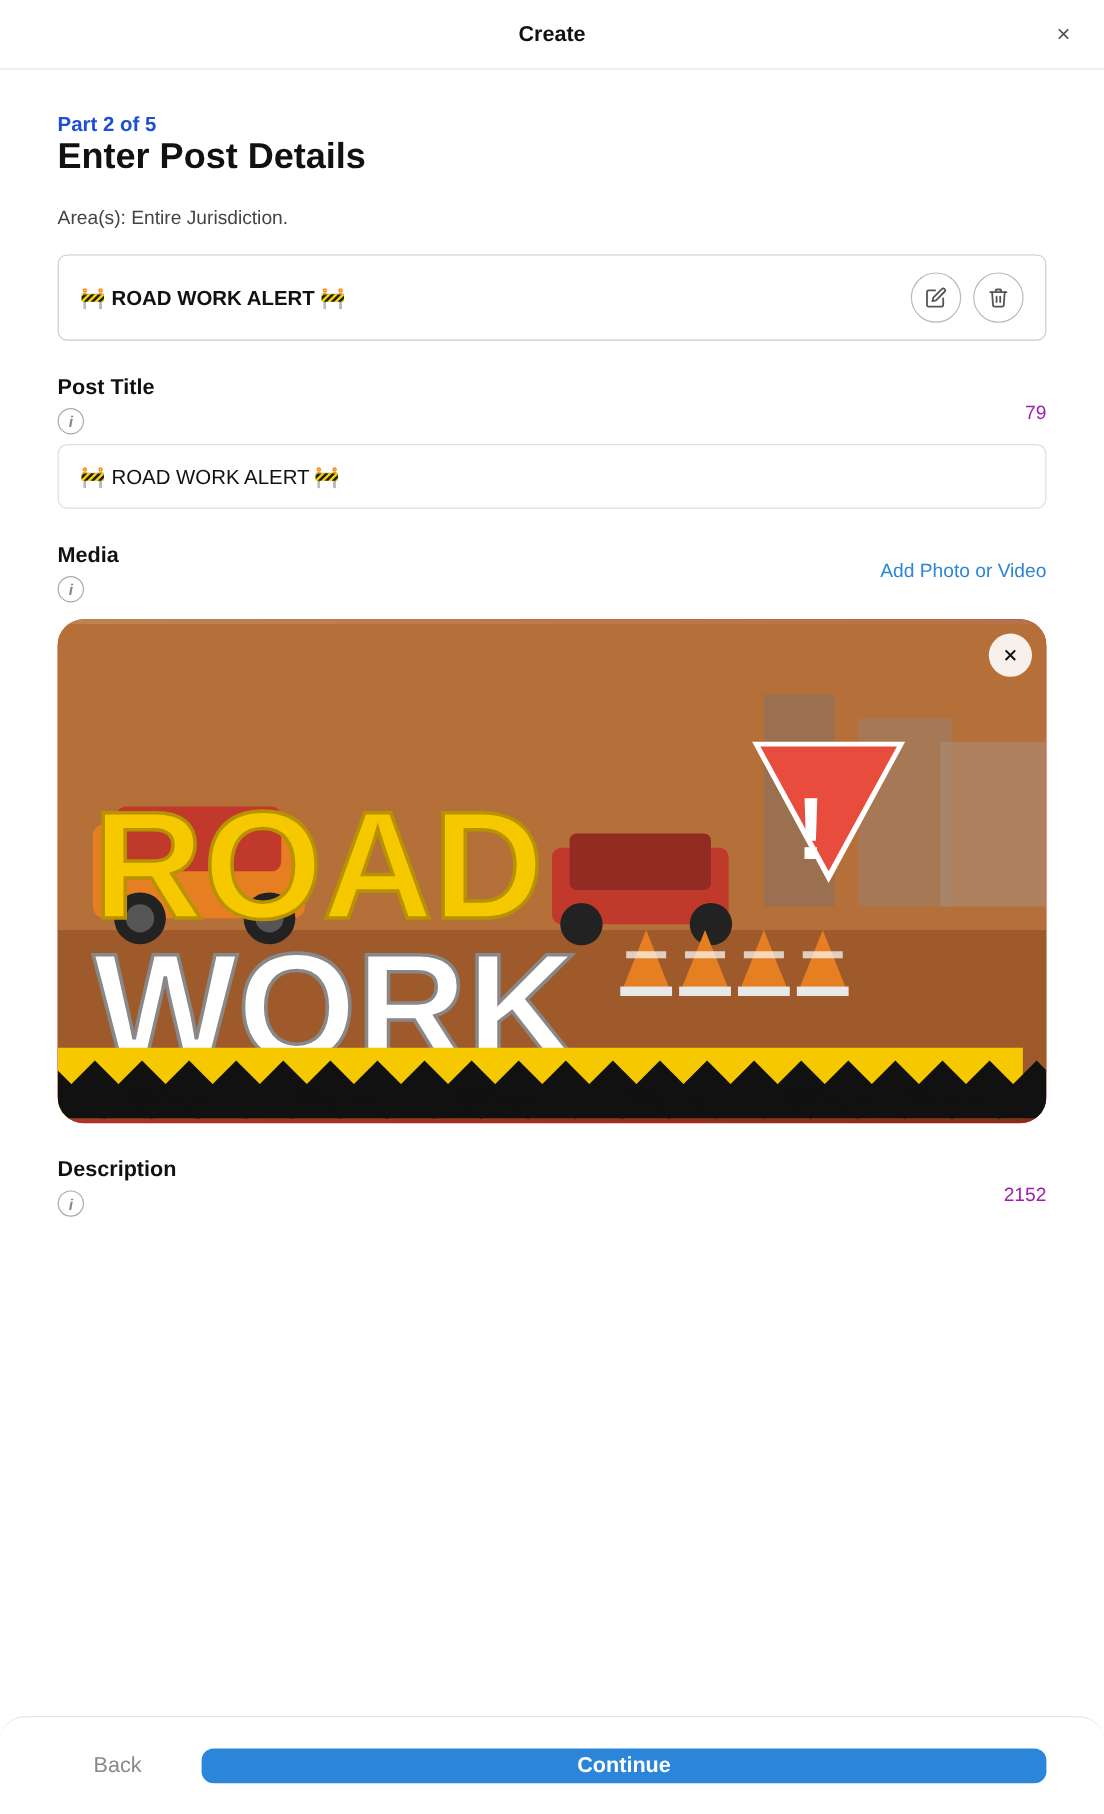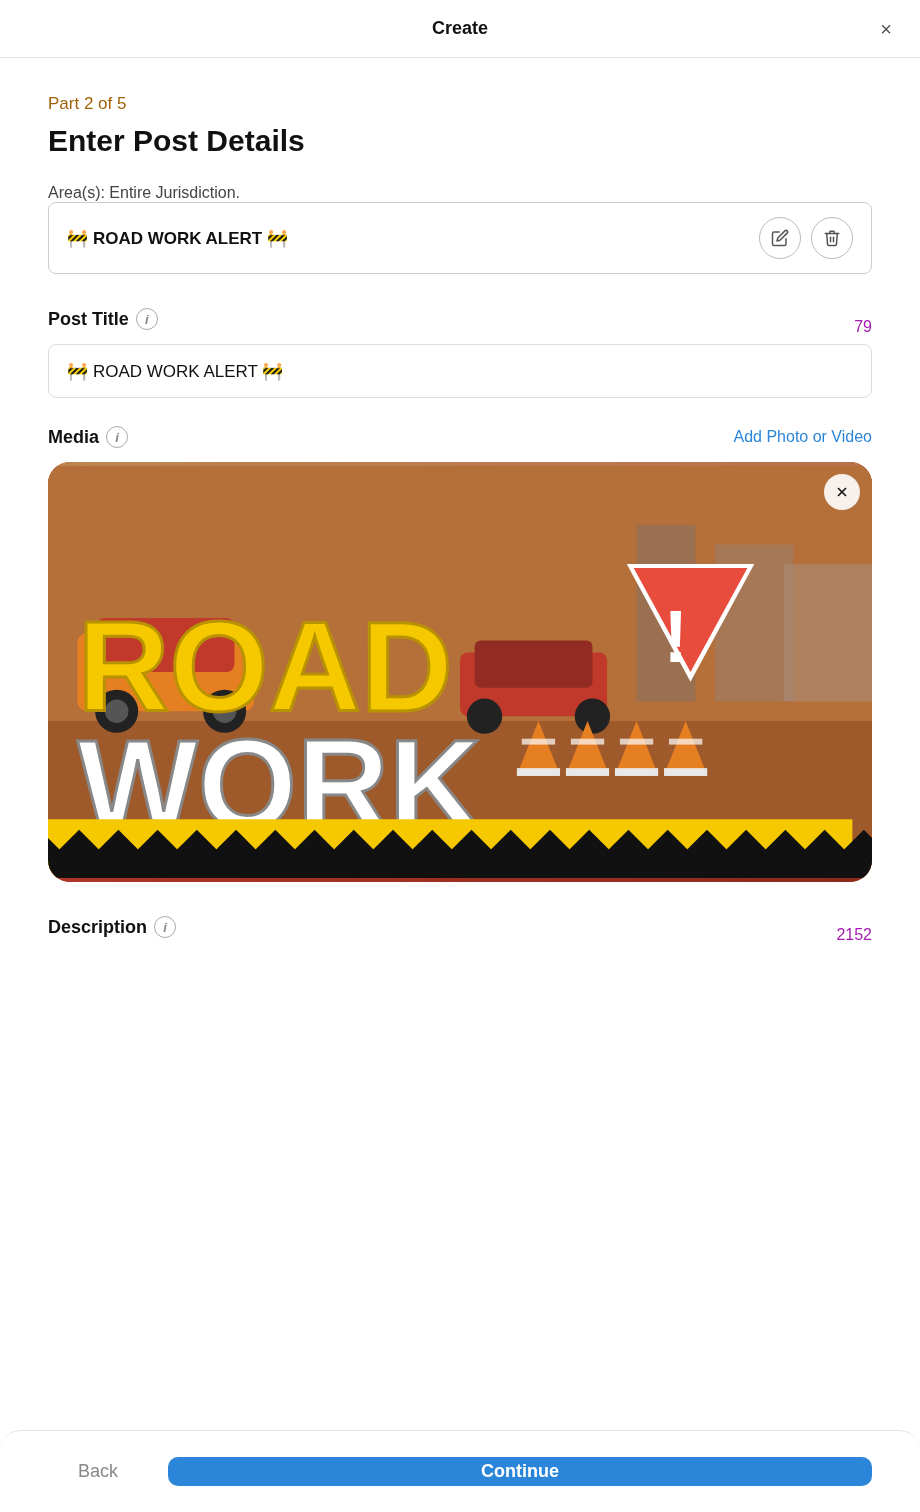--- a/index.html
+++ b/index.html
@@ -37,35 +37,35 @@
       line-height: 1;
     }
 
     
     .content {
       padding: 36px 48px 120px 48px;
     }
 
     .part-label {
       font-size: 17px;
-      font-weight: 400;
-      color: #a16207;
-      margin-bottom: 10px;
+      font-weight: 700;
+      color: #1d4ed8;
     }
 
     .section-title {
       font-size: 30px;
       font-weight: 700;
       color: #111;
       margin-bottom: 26px;
     }
 
     .area-label {
       font-size: 16px;
       color: #444;
+      margin-bottom: 20px;
     }
 
     
     .template-row {
       display: flex;
       align-items: center;
       justify-content: space-between;
       border: 1px solid #ccc;
       border-radius: 8px;
       padding: 14px 18px;
@@ -96,22 +96,23 @@
 
     
     .field-header {
       display: flex;
       align-items: center;
       justify-content: space-between;
       margin-bottom: 8px;
     }
     .field-label-row {
       display: flex;
-      align-items: center;
+      align-items: flex-start;
       gap: 7px;
+      flex-direction: column;
     }
     .field-label {
       font-size: 18px;
       font-weight: 700;
       color: #111;
     }
     .info-icon {
       width: 22px;
       height: 22px;
       border-radius: 50%;

